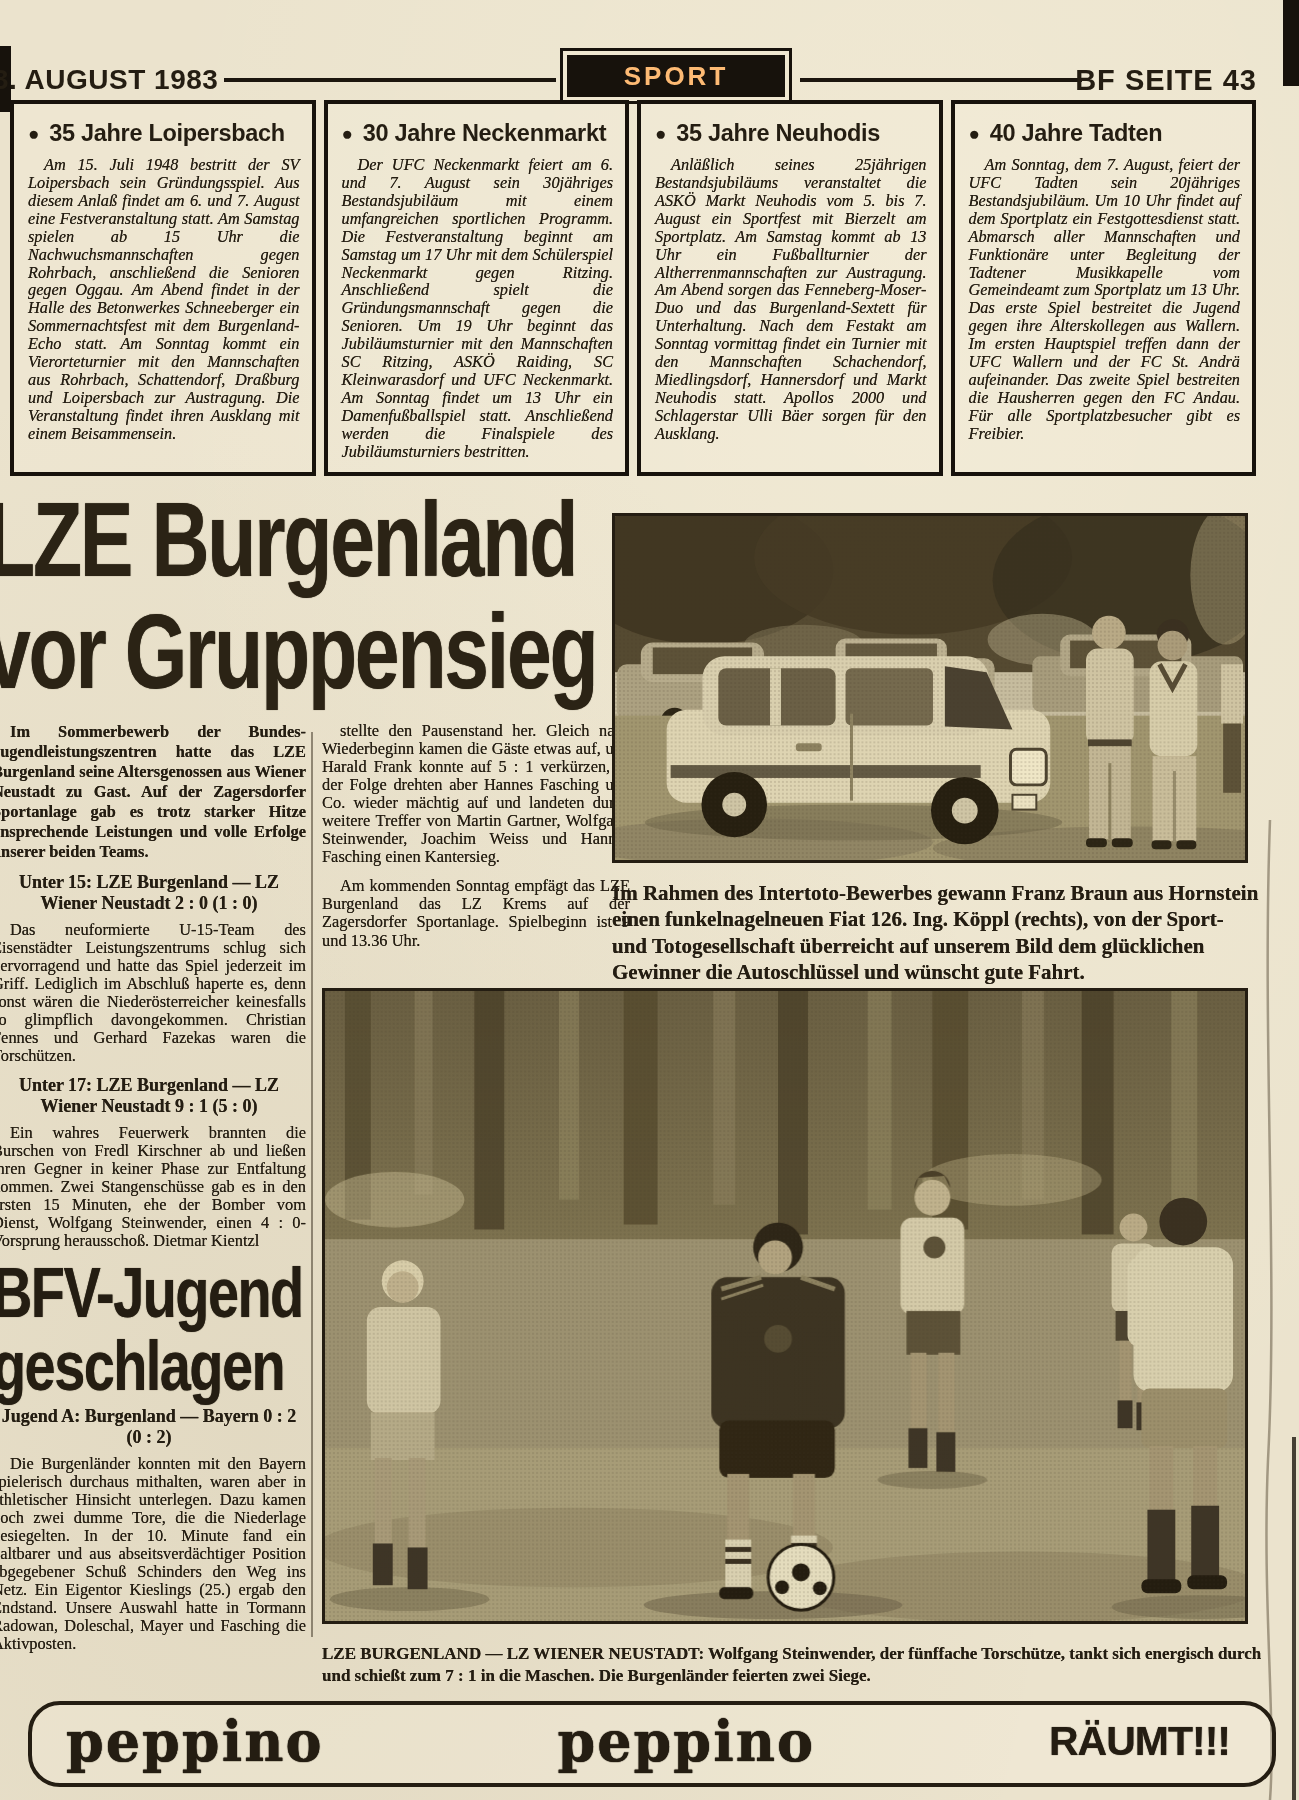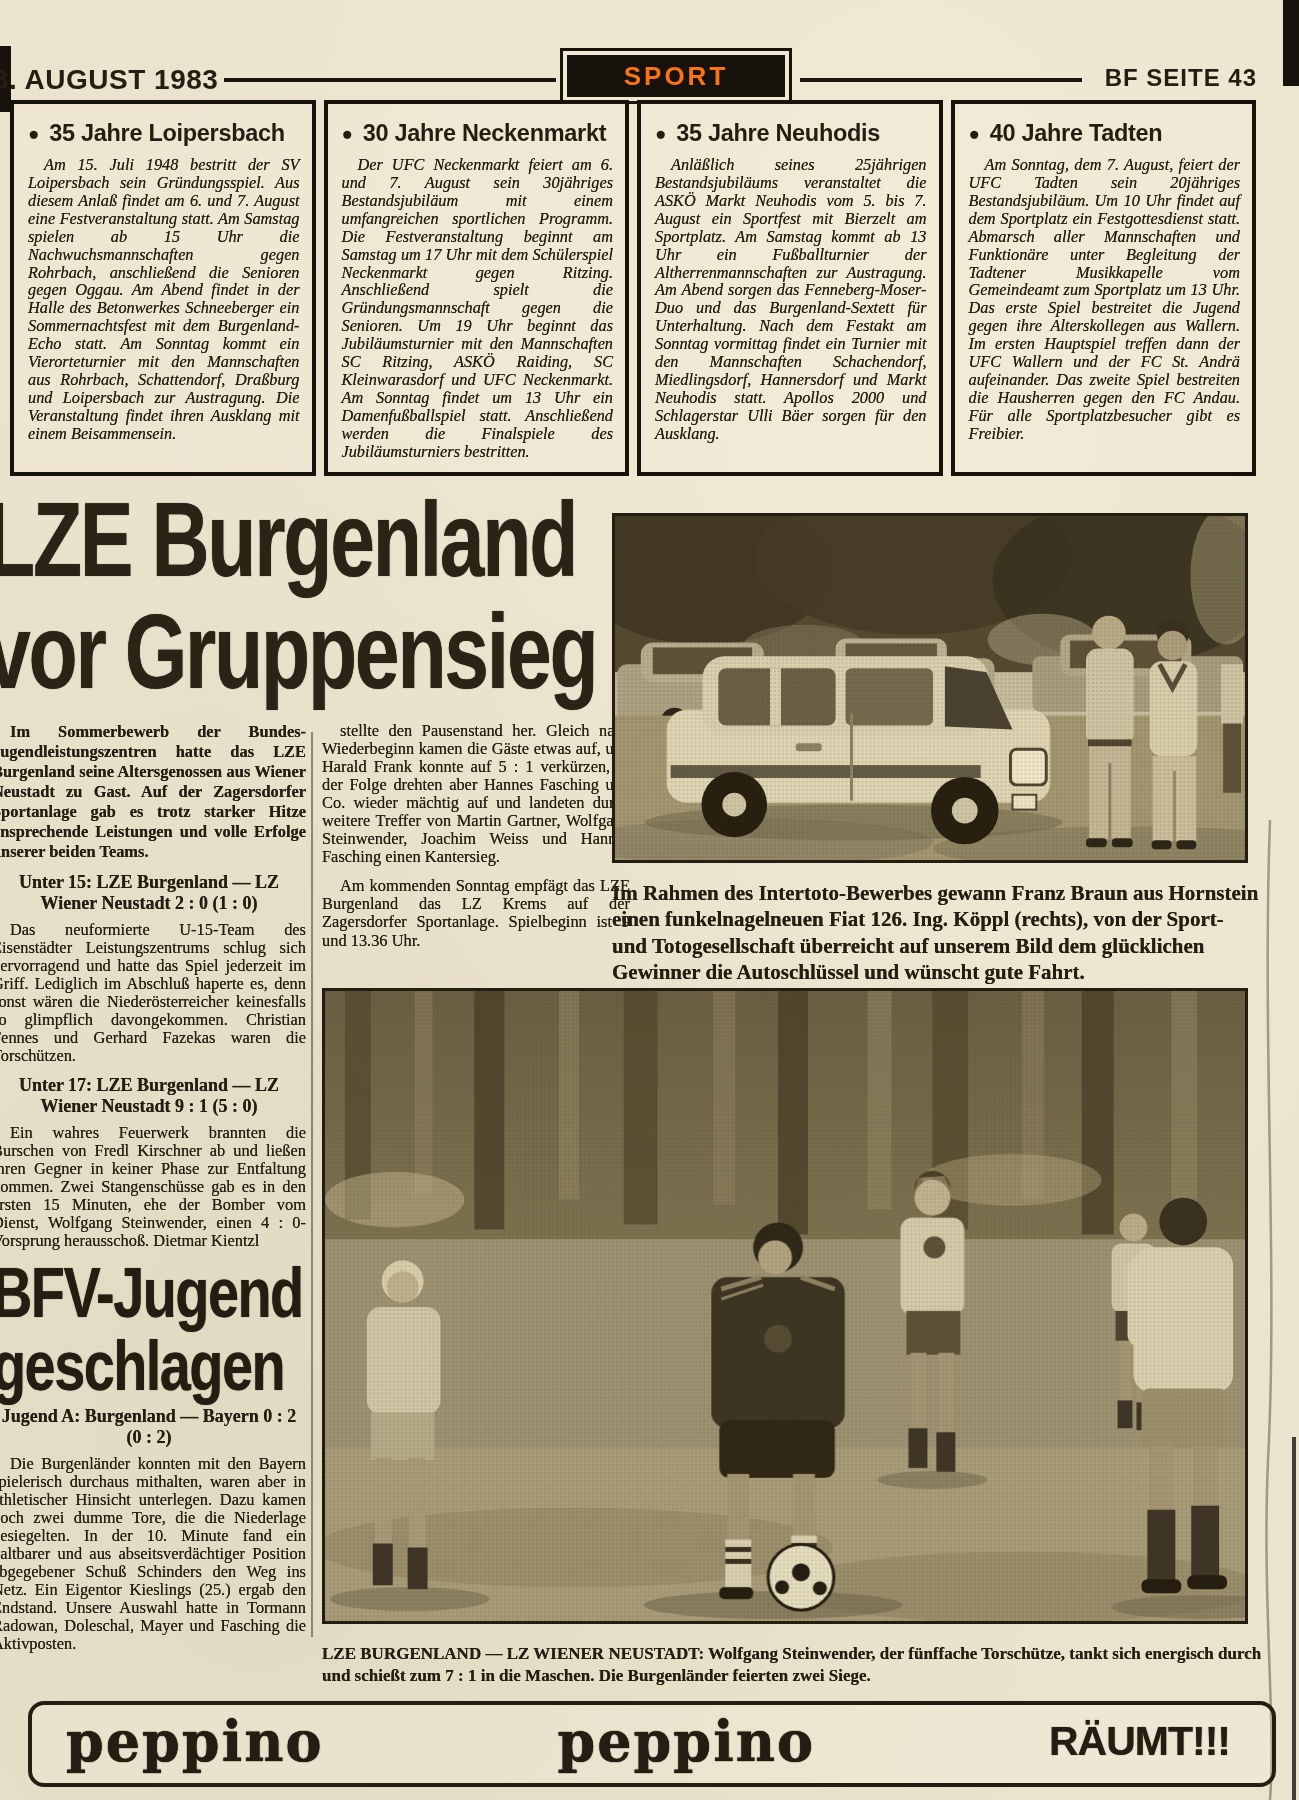--- a/index.html
+++ b/index.html
@@ -20,22 +20,22 @@
   .art-tr{position:absolute;right:0;top:0;width:16px;height:86px;background:#17120c;}
   .art-br{position:absolute;right:3px;top:1437px;width:4px;height:363px;background:rgba(28,22,14,.8);}
   .crease{position:absolute;left:1248px;top:820px;width:50px;height:980px;pointer-events:none;}
 
   
   .header{position:absolute;left:0;top:52px;width:1299px;height:56px;}
   .hdate{position:absolute;left:-7px;top:12px;font-weight:bold;font-size:28px;letter-spacing:.5px;}
   .hrule1{position:absolute;left:224px;top:26px;width:332px;height:4px;background:#1c160e;}
   .hrule2{position:absolute;left:800px;top:26px;width:282px;height:4px;background:#1c160e;}
   .sportbox{position:absolute;left:560px;top:-4px;width:232px;height:56px;border:3px solid #17120c;background:#efe7d1;padding:4px;box-sizing:border-box;}
-  .sportinner{width:100%;height:100%;background:#17120c;color:#f97316;display:flex;align-items:center;justify-content:center;font-weight:bold;font-size:26px;letter-spacing:3px;}
-  .hpage{position:absolute;right:42px;top:12px;font-weight:bold;font-size:24px;letter-spacing:1px;}
+  .sportinner{width:100%;height:100%;background:#17120c;color:#fdba74;display:flex;align-items:center;justify-content:center;font-weight:bold;font-size:26px;letter-spacing:3px;}
+  .hpage{position:absolute;right:42px;top:12px;font-weight:bold;font-size:29px;letter-spacing:1px;}
 
   
   .boxes{position:absolute;left:10px;top:100px;width:1246px;display:flex;gap:8px;}
   .nbox{flex:1;border:4px solid #17120c;height:376px;box-sizing:border-box;padding:16px 12px 8px 14px;overflow:hidden;background:rgba(255,250,235,.15);}
   .nbox-title{display:flex;align-items:center;gap:10px;font-weight:bold;font-size:23.5px;margin-bottom:9px;letter-spacing:-.3px;}
   .nbox-title .bullet{font-size:19px;line-height:1;}
   .nbox-body{font-size:16.3px;line-height:1.1;text-align:justify;text-indent:16px;font-style:italic;}
 
   
   .bigline{position:absolute;left:-14px;font-family:"Liberation Sans","DejaVu Sans",sans-serif;font-weight:bold;font-size:106px;line-height:1;letter-spacing:-3px;color:#2b2315;transform:scaleX(.76);transform-origin:left top;white-space:nowrap;text-shadow:0 0 1px rgba(43,35,21,.9);}
@@ -54,21 +54,21 @@
   
   .photo{position:absolute;border:3px solid #241d12;box-sizing:border-box;background:#b8ae8f;}
   .photo svg{display:block;width:100%;height:100%;}
   #photo1{left:612px;top:513px;width:636px;height:350px;}
   #photo2{left:322px;top:988px;width:926px;height:636px;}
   .caption{position:absolute;font-weight:bold;line-height:1.26;text-align:left;margin-top:9px;}
   #cap1{left:612px;top:871px;width:652px;font-size:21px;}
   #cap2{left:322px;top:1634px;width:968px;font-size:17px;line-height:1.3;}
 
   
-  .ad{position:absolute;left:28px;top:1701px;width:1248px;height:86px;border:4px solid #241d12;border-radius:16px;box-sizing:border-box;display:flex;align-items:center;justify-content:space-between;padding:0 42px 6px 34px;background:rgba(255,250,235,.2);}
+  .ad{position:absolute;left:28px;top:1701px;width:1248px;height:86px;border:4px solid #241d12;border-radius:32px;box-sizing:border-box;display:flex;align-items:center;justify-content:space-between;padding:0 42px 6px 34px;background:rgba(255,250,235,.2);}
   .ad .brand{font-family:"DejaVu Serif",serif;font-weight:bold;font-size:54px;letter-spacing:2px;transform:scaleY(1.05);text-shadow:0 0 1px #241d12, 0 0 1px #241d12;}
   .ad .adtext{font-family:"Liberation Sans","DejaVu Sans",sans-serif;font-weight:bold;font-size:41px;letter-spacing:-1px;text-shadow:0 0 1px rgba(36,29,18,.9);}
 </style>
 </head>
 <body>
 
 <div id="page">
 
   <div class="art-tl"></div>
   <div class="art-tr"></div>

